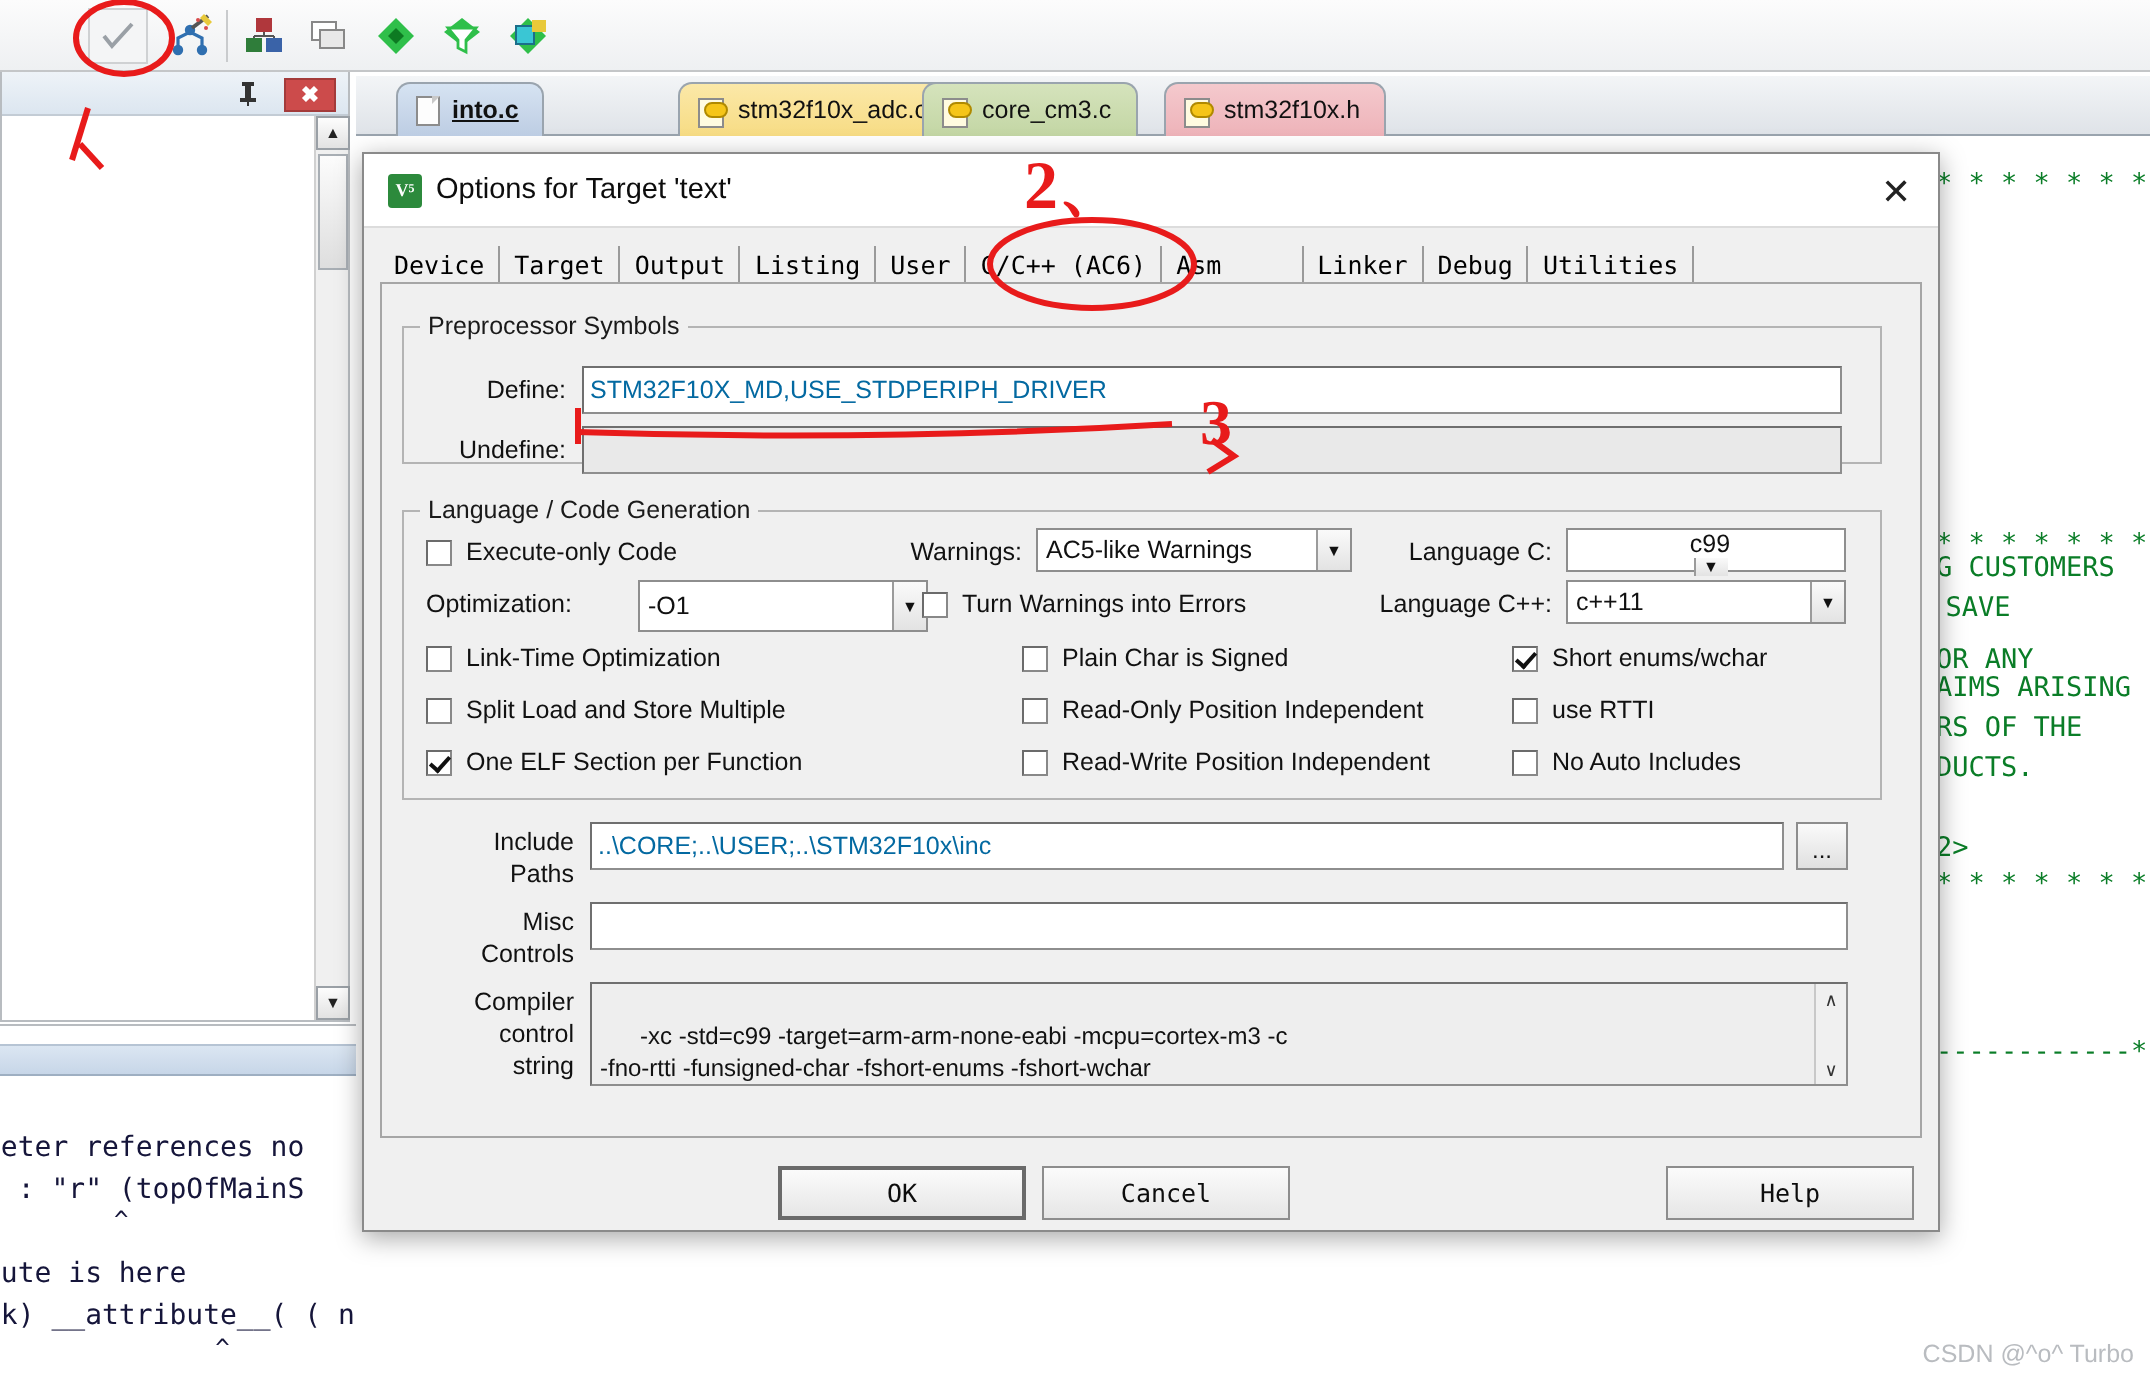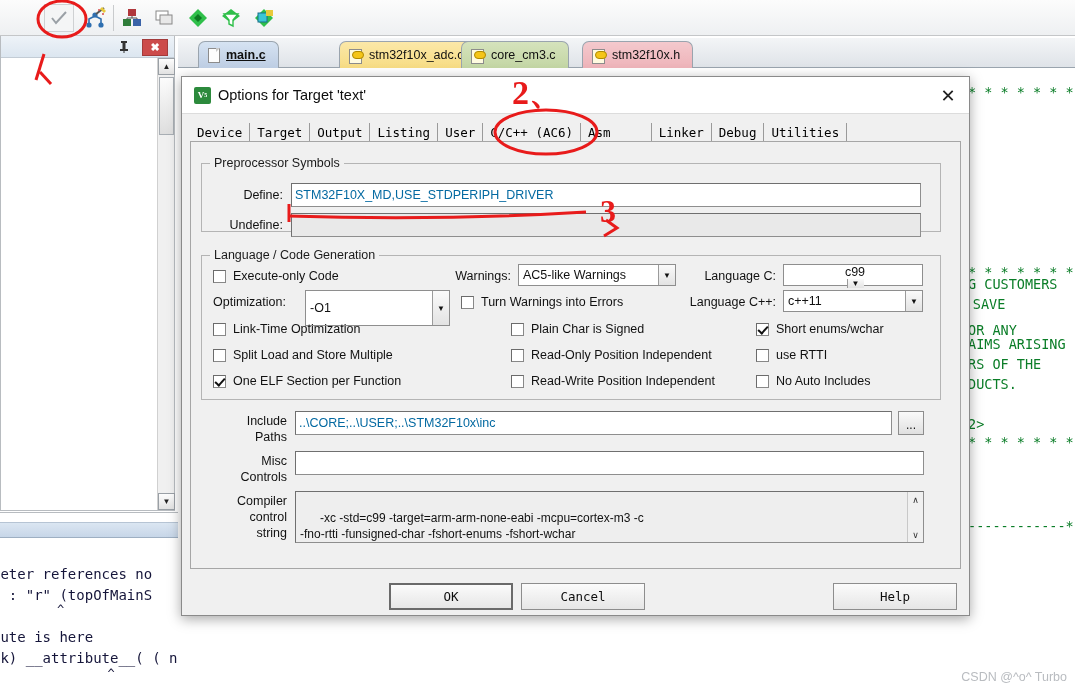--- a/index.html
+++ b/index.html
@@ -326,21 +326,21 @@
     <div class="ln" style="top:45px;">: : "r" (topOfMainS</div>
     <div class="ln" style="top:60px;font-size:12px;">         ^</div>
     <div class="ln" style="top:87px;">bute is here</div>
     <div class="ln" style="top:108px;">ck) __attribute__( ( naked ) );</div>
     <div class="ln" style="top:124px;font-size:12px;">                ^</div>
   </div>
 
   <div class="tabstrip">
     <div class="etab active" style="left:20px;">
       <span class="doc"></span>
-      <span class="lbl">main.c</span>
+      <span class="lbl">into.c</span>
     </div>
     <div class="etab yellow" style="left:125px;">
       <span class="key"></span>
       <span class="lbl">stm32f10x_adc.c</span>
     </div>
     <div class="etab green" style="left:283px;">
       <span class="key"></span>
       <span class="lbl">core_cm3.c</span>
     </div>
     <div class="etab pink" style="left:404px;">
@@ -399,21 +399,21 @@
     <fieldset class="gb" style="left:10px; top:106px; width:740px; height:152px;">
       <legend>Language / Code Generation</legend>
     </fieldset>
 
     <div class="cb-row" style="left:22px; top:127px;">
       <span class="cbox"></span>
       <span>Execute-only Code</span>
     </div>
 
     <div class="lbl" style="position:absolute; left:22px; top:153px;">Optimization:</div>
-    <div class="combo" style="position:absolute; left:114px; top:148px; width:145px; height:36px;">
+    <div class="combo" style="position:absolute; left:128px; top:148px; width:145px; height:26px;">
       <span>-O1</span>
       <span class="arrow">▼</span>
     </div>
 
     <div class="cb-row" style="left:22px; top:180px;">
       <span class="cbox"></span>
       <span>Link-Time Optimization</span>
     </div>
     <div class="cb-row" style="left:22px; top:206px;">
       <span class="cbox"></span>

